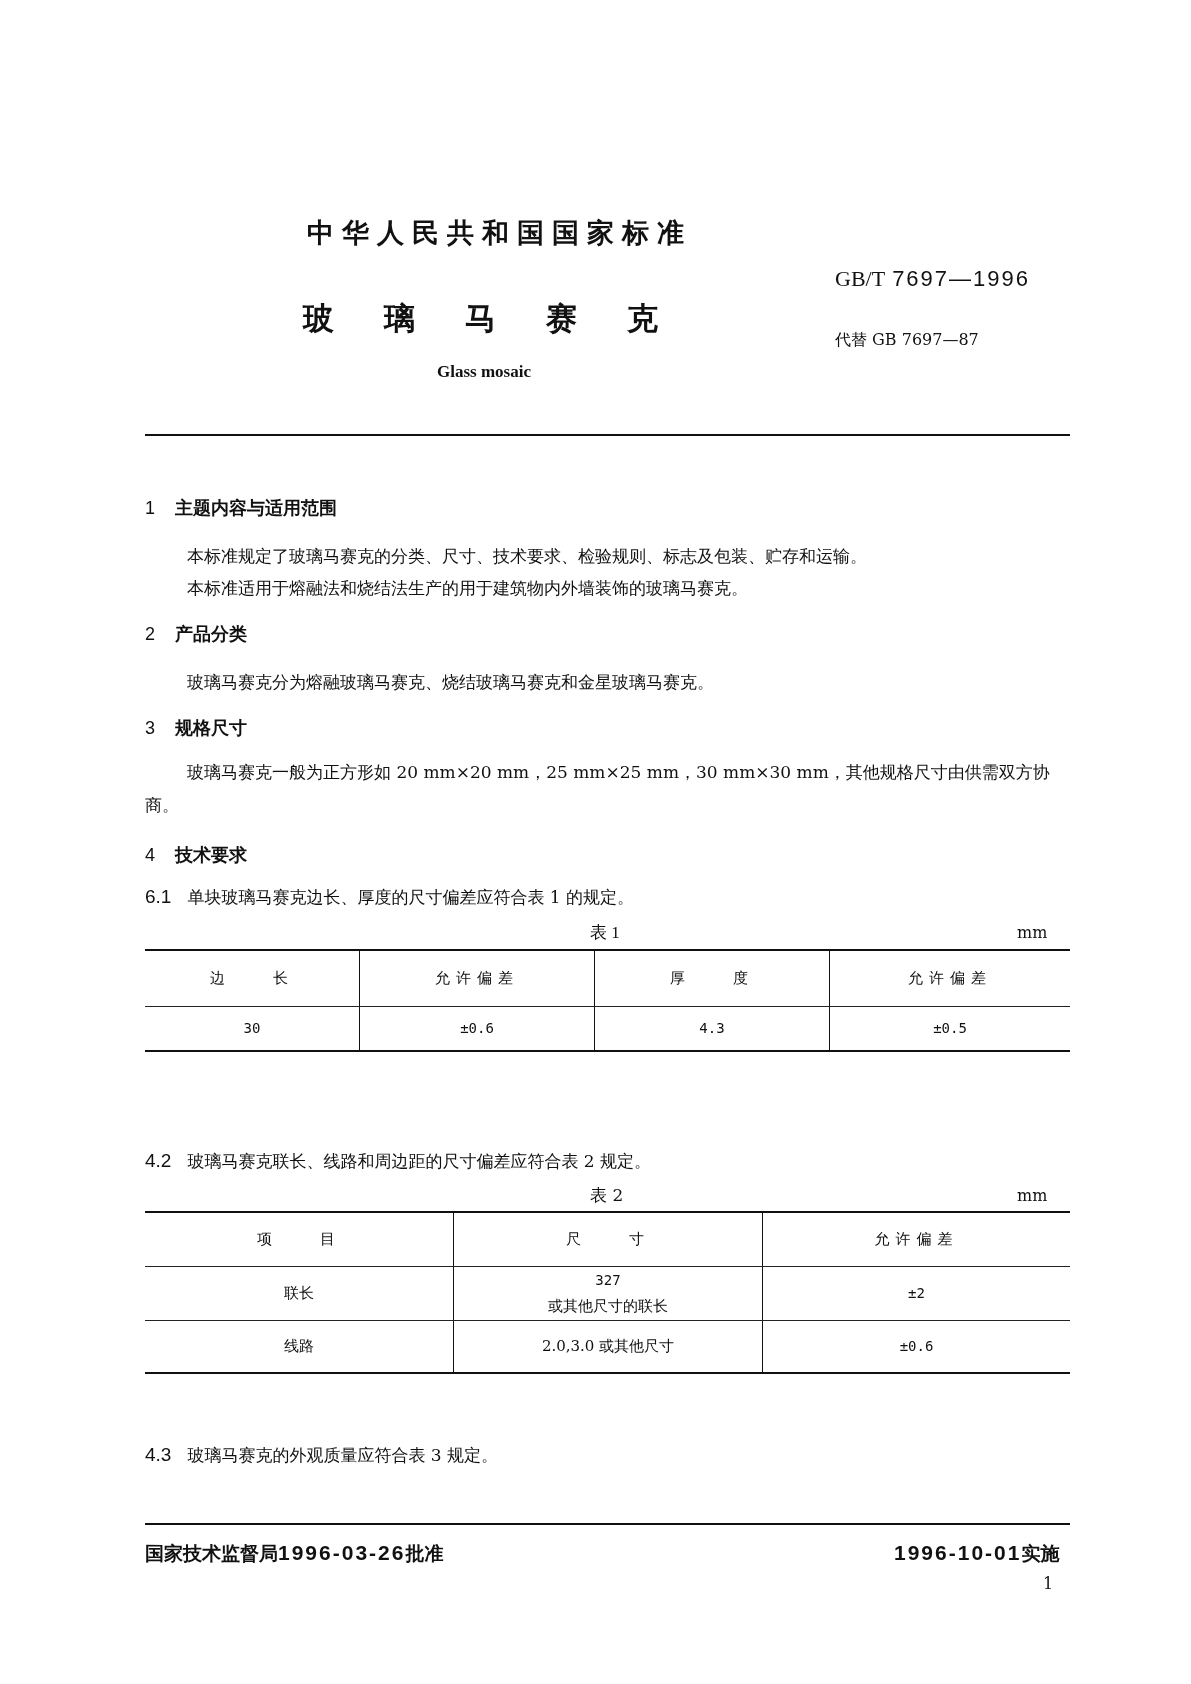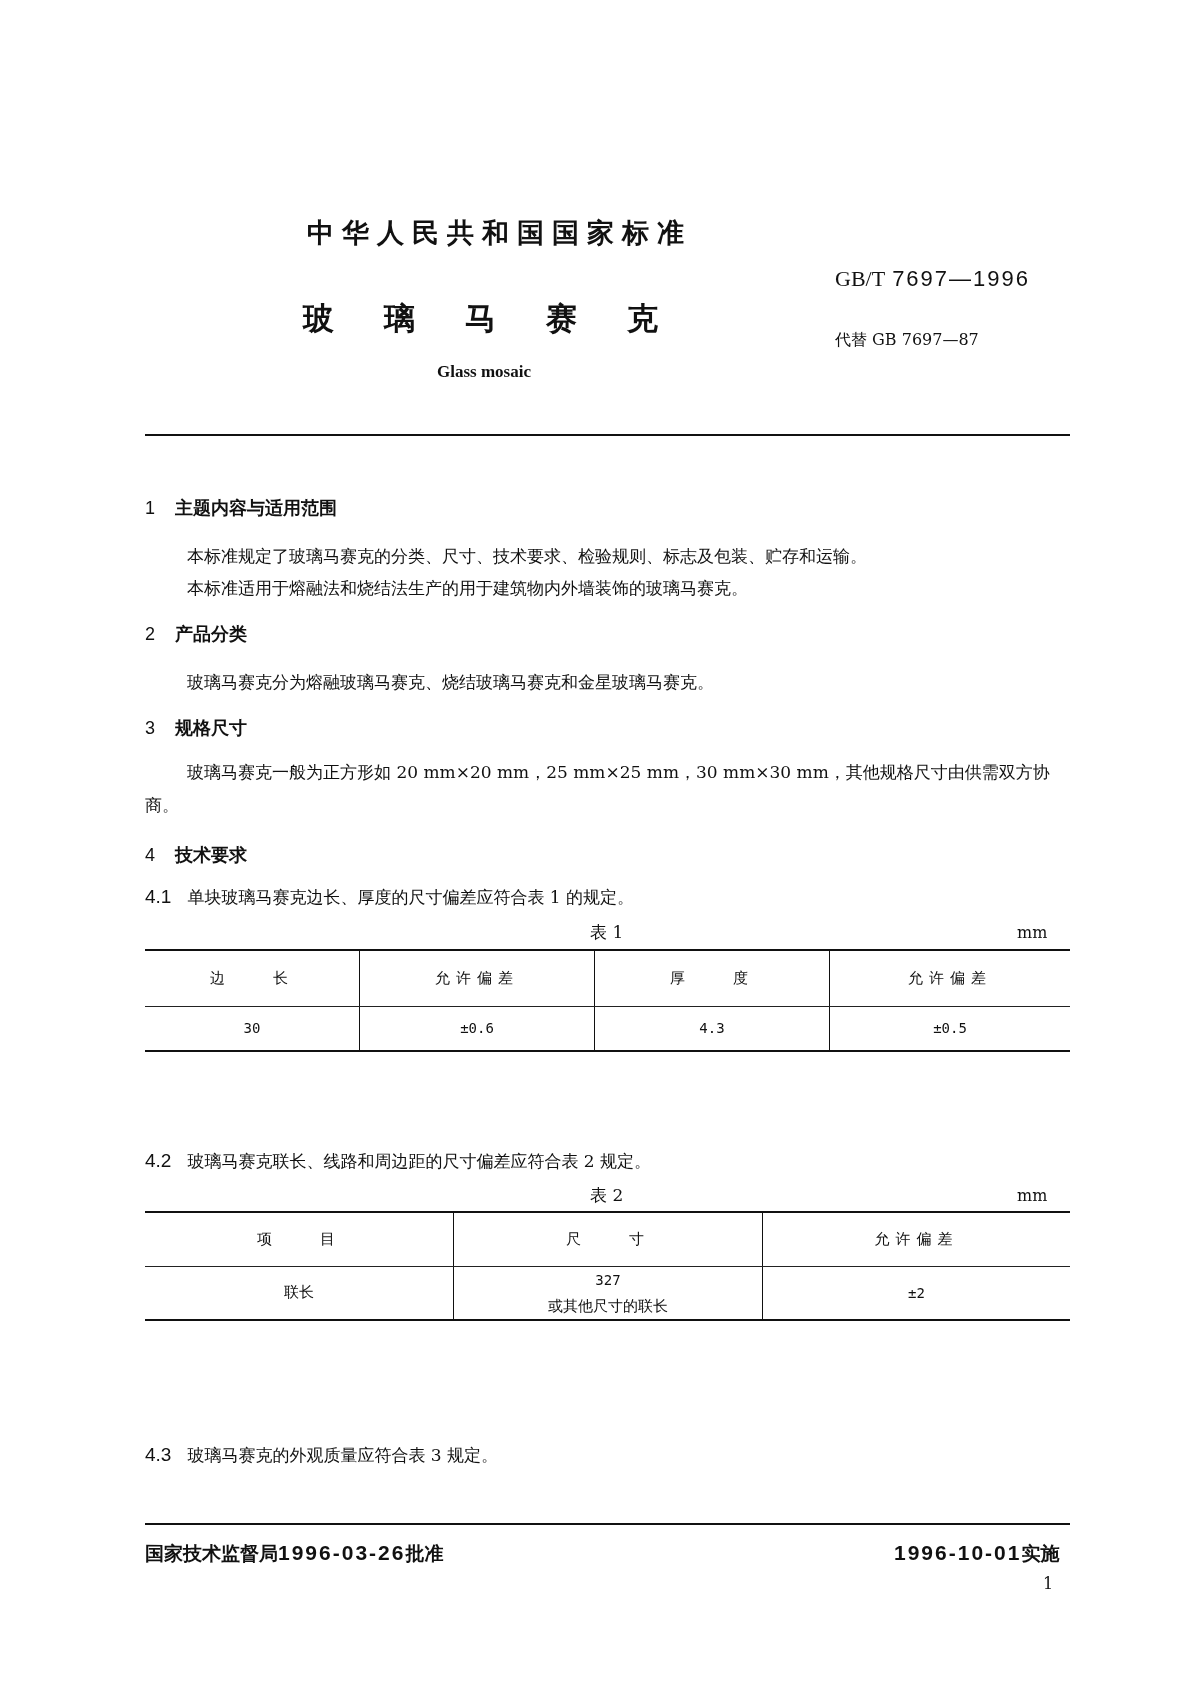--- a/index.html
+++ b/index.html
@@ -65,23 +65,23 @@
 <div class="abs h bold" style="left:145px; top:716px;">
   <span class="num">3</span><span>规格尺寸</span>
 </div>
 <div class="abs p2" style="top:756px;">玻璃马赛克一般为正方形如 20 mm×20 mm，25 mm×25 mm，30 mm×30 mm，其他规格尺寸由供需双方协商。</div>
 
 <div class="abs h bold" style="left:145px; top:843px;">
   <span class="num">4</span><span>技术要求</span>
 </div>
 
 <div class="abs cl" style="top:886px;">
-  <span class="num">4.1</span><span>单块玻璃马赛克边长、厚度的尺寸偏差应符合表 1 的规定。</span>
+  <span class="num">6.1</span><span>单块玻璃马赛克边长、厚度的尺寸偏差应符合表 1 的规定。</span>
 </div>
-<div class="abs cap" style="left:590px; top:921px;">表 1</div>
+<div class="abs cap" style="left:590px; top:921px;font-family:Liberation Serif, serif;">表 1</div>
 <div class="abs unit" style="top:923px;">mm</div>
 
 <table style="left:145px; top:949px; width:925px;">
   <tbody>
       <tr style="height:56px;">
     <td style="width:214px;font-family:Liberation Serif, serif;" class="hdr">边　　长</td>
     <td style="width:234px;" class="hdr">允许偏差</td>
     <td style="width:234px;" class="hdr">厚　　度</td>
     <td class="hdr">允许偏差</td>
   </tr>
@@ -108,20 +108,25 @@
     <td class="hdr">允许偏差</td>
   </tr>
   <tr style="height:54px;">
     <td>联长</td>
     <td style="line-height:26px;">
       <div class="mono">327</div>
       <div>或其他尺寸的联长</div>
     </td>
     <td class="mono">±2</td>
   </tr>
+  <tr style="height:53px;">
+    <td>线路</td>
+    <td>2.0,3.0 或其他尺寸</td>
+    <td class="mono">±0.6</td>
+  </tr>
 </tbody>
   </table>
 
 <div class="abs cl" style="top:1444px;">
   <span class="num">4.3</span><span>玻璃马赛克的外观质量应符合表 3 规定。</span>
 </div>
 
 <div class="abs rule" style="top:1523px;"></div>
 <div class="abs footer-l bold">
   <span>国家技术监督局</span><span class="d">1996-03-26</span><span>批准</span>

